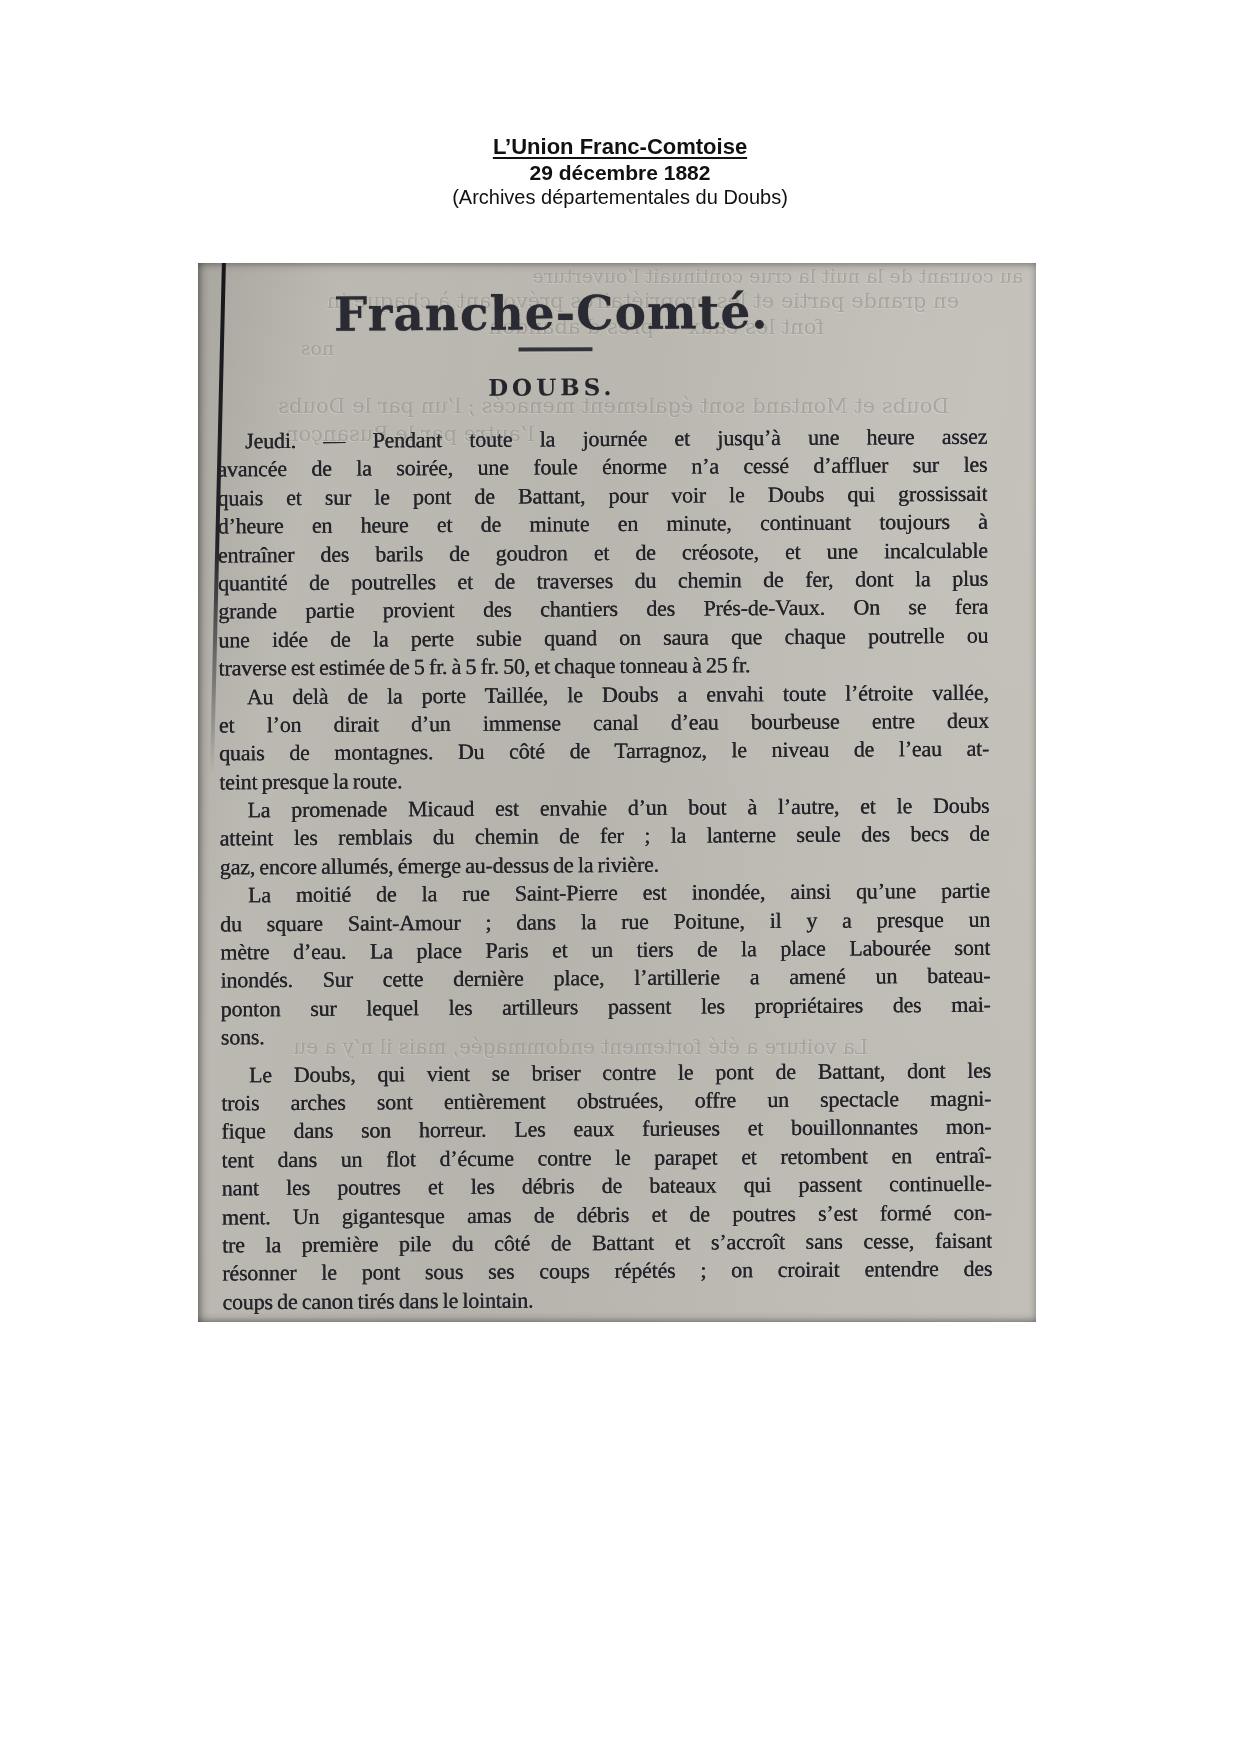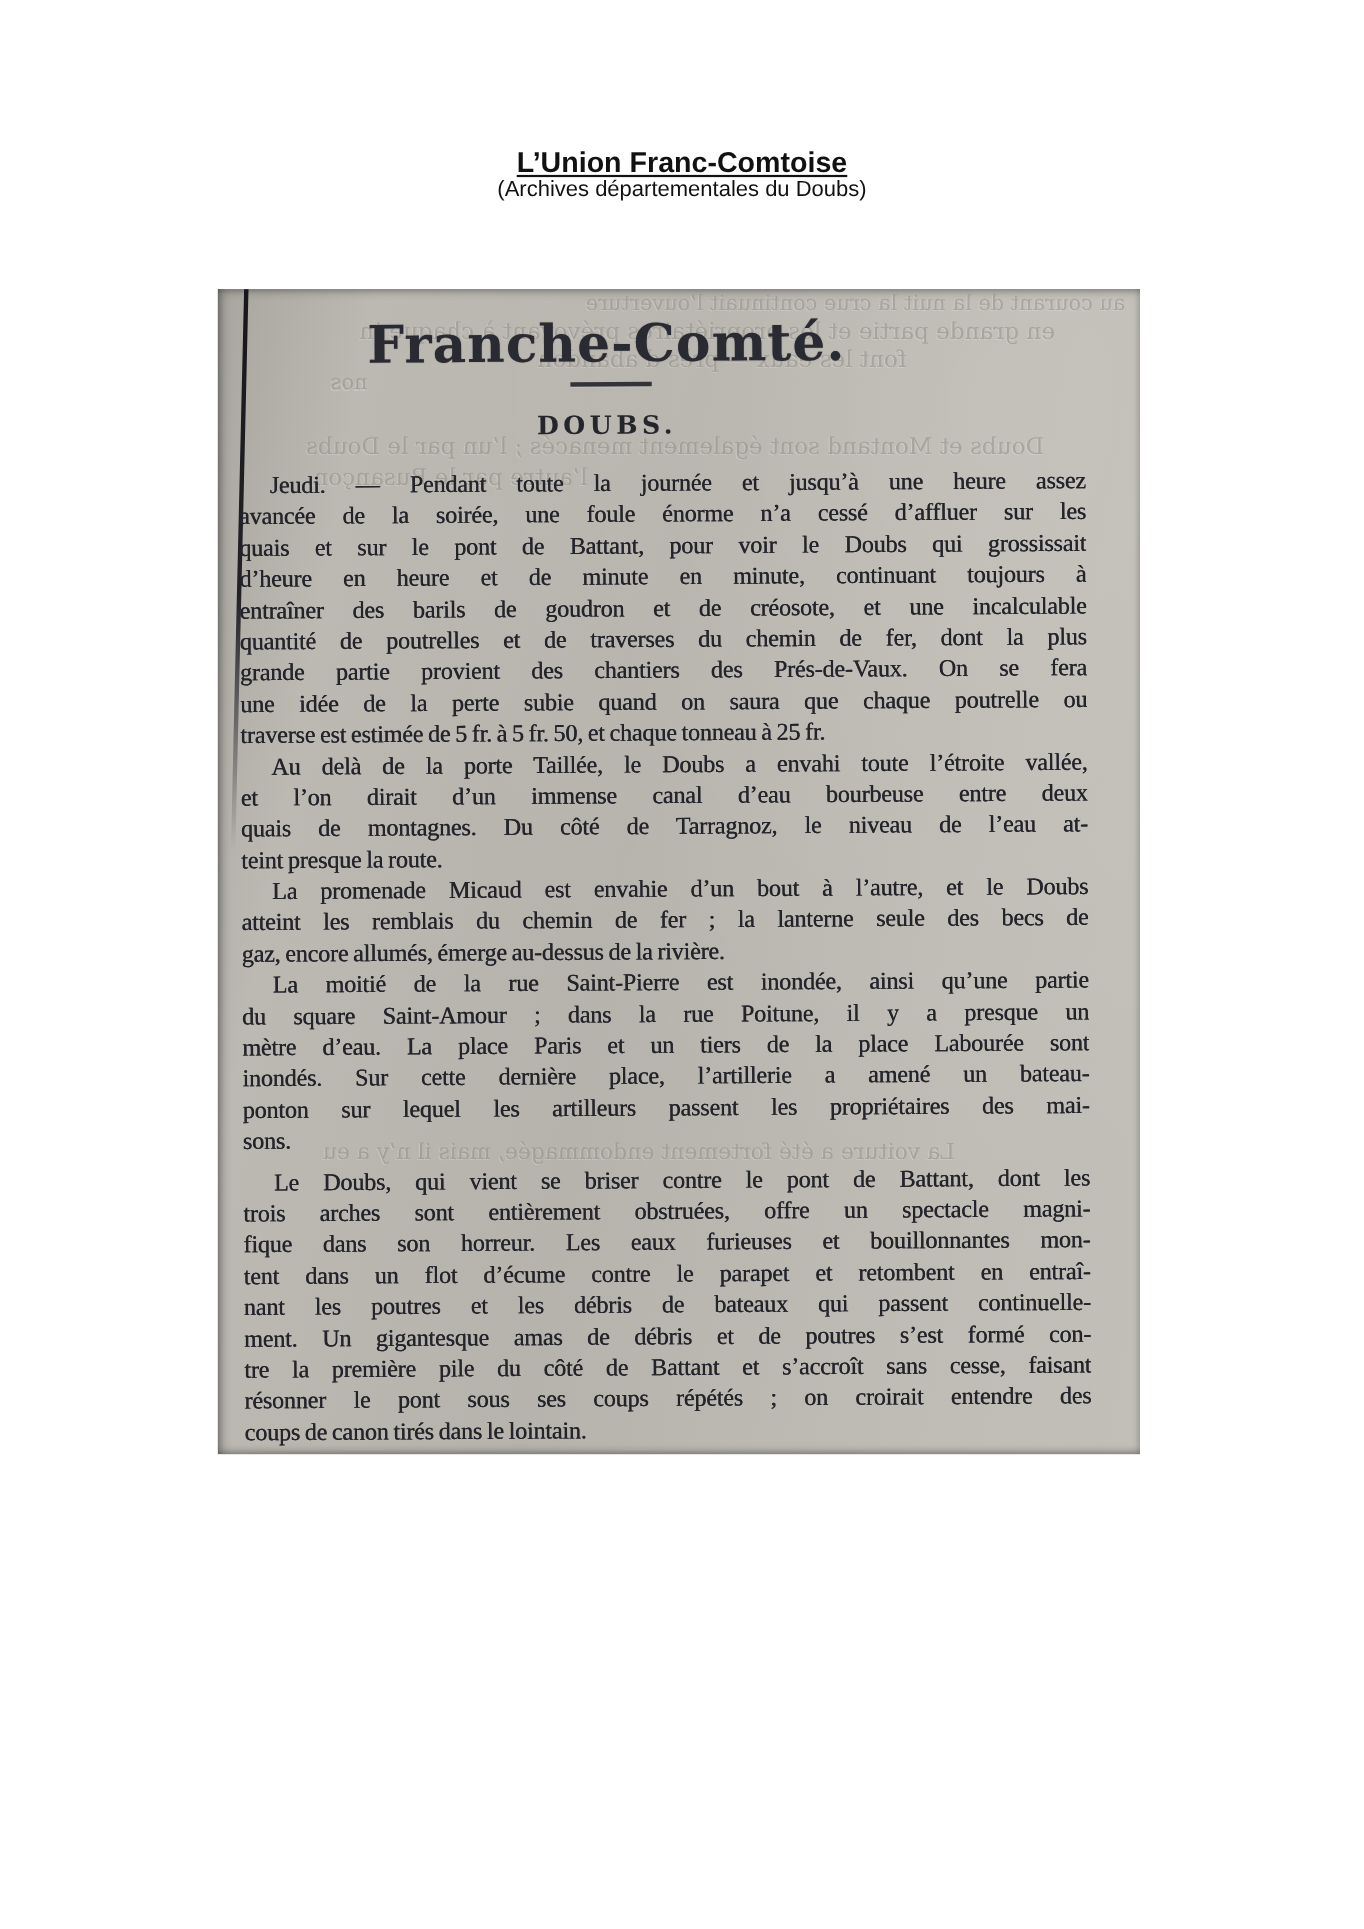--- a/index.html
+++ b/index.html
@@ -6,21 +6,21 @@
   body{
     width:1240px;height:1754px;position:relative;background:#ffffff;
     font-family:"Liberation Sans", sans-serif;overflow:hidden;
   }
 
   
   .caption{
     position:absolute;top:134px;left:0;width:1240px;text-align:center;color:#111;
   }
   .caption .title{
-    font-size:26px;font-weight:bold;text-decoration:underline;
+    font-size:22px;font-weight:bold;text-decoration:underline;
     text-decoration-thickness:2px;text-underline-offset:3px;line-height:26px;
   }
   .caption .date{font-size:21px;font-weight:bold;line-height:24px;margin-top:1px;}
   .caption .source{font-size:20px;font-weight:normal;line-height:23px;margin-top:1px;}
 
   
   .scan{
     position:absolute;left:198px;top:263px;width:838px;height:1059px;
     background:
       radial-gradient(ellipse at 85% 10%, rgba(255,255,255,0.10), rgba(255,255,255,0) 55%),
@@ -93,20 +93,21 @@
   .line.last{text-align:left;}
   .line.last::after{content:none;}
   .line.first{text-indent:28px;}
   .lead{font-weight:normal;}
 </style>
 </head>
 <body>
 
 <div class="caption">
   <div class="title">L’Union Franc-Comtoise</div>
+  <div class="date">29 décembre 1882</div>
   <div class="source">(Archives départementales du Doubs)</div>
 </div>
 
 <div class="scan">
   <div style="position:absolute;inset:0;">
       <div class="bleed" style="top: 2px; left: 250px; width: 575px; font-size: 19px;">au courant de la nuit la crue continuait l’ouverture</div>
       <div class="bleed" style="top: 26px; left: 6px; width: 755px; font-size: 21px;">en grande partie et les propriétaires prévoyant à chaque in</div>
       <div class="bleed" style="top: 52px; left: 6px; width: 620px; font-size: 21px;">font les eaux — près d’abandon</div>
       <div class="bleed" style="top: 74px; left: 6px; width: 130px; font-size: 19px;">nos</div>
       <div class="bleed" style="top: 131px; left: 6px; width: 745px; font-size: 21px;">Doubs et Montand sont également menacés ; l’un par le Doubs</div>

